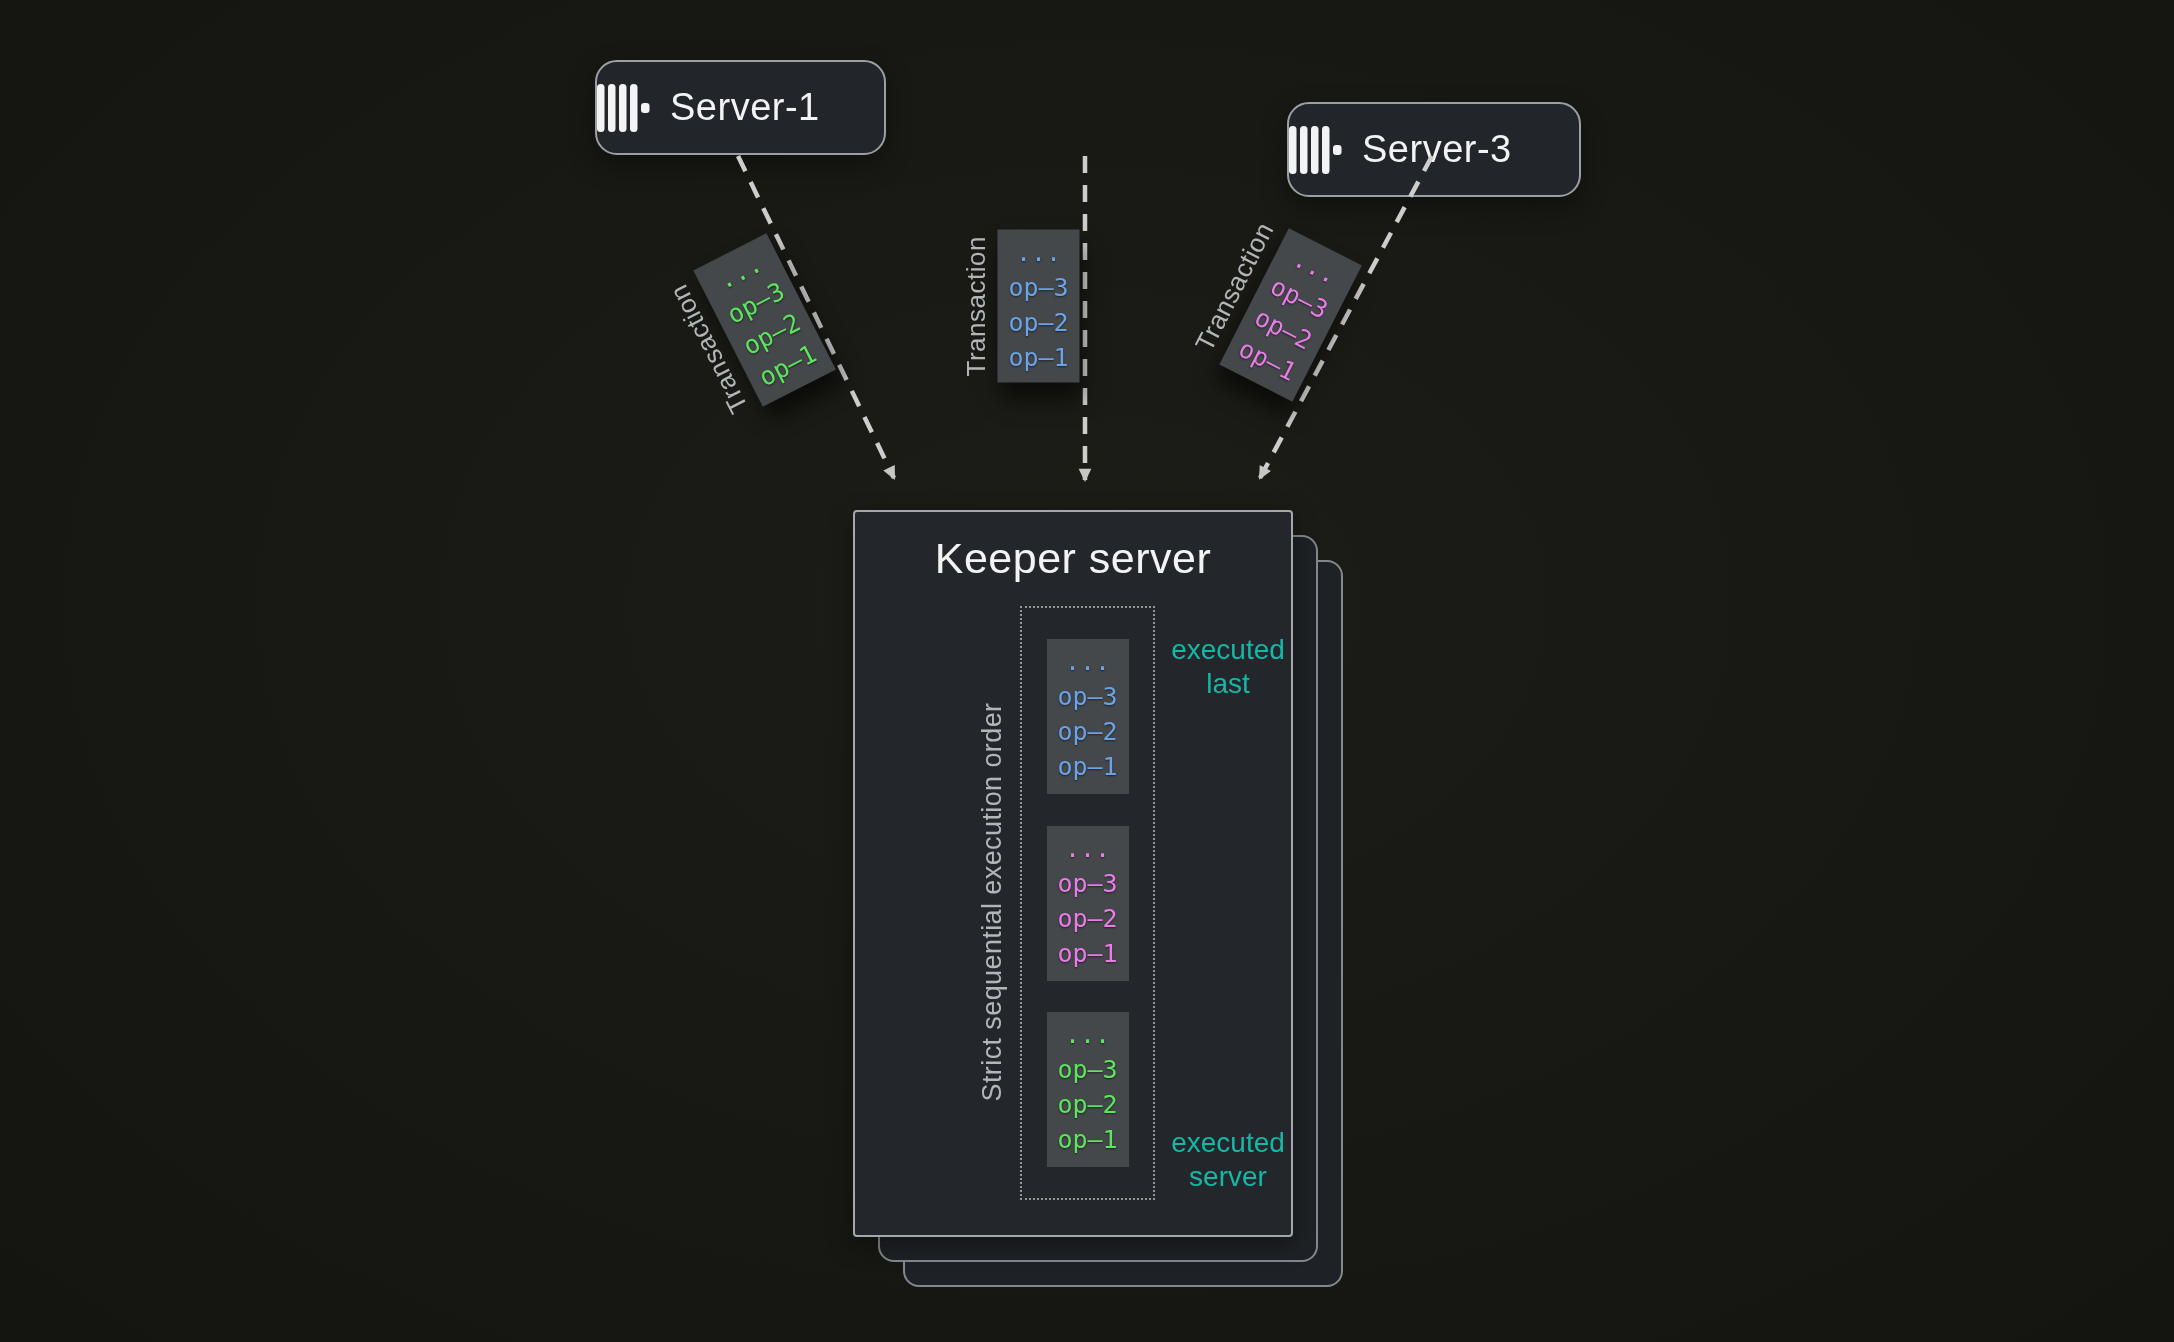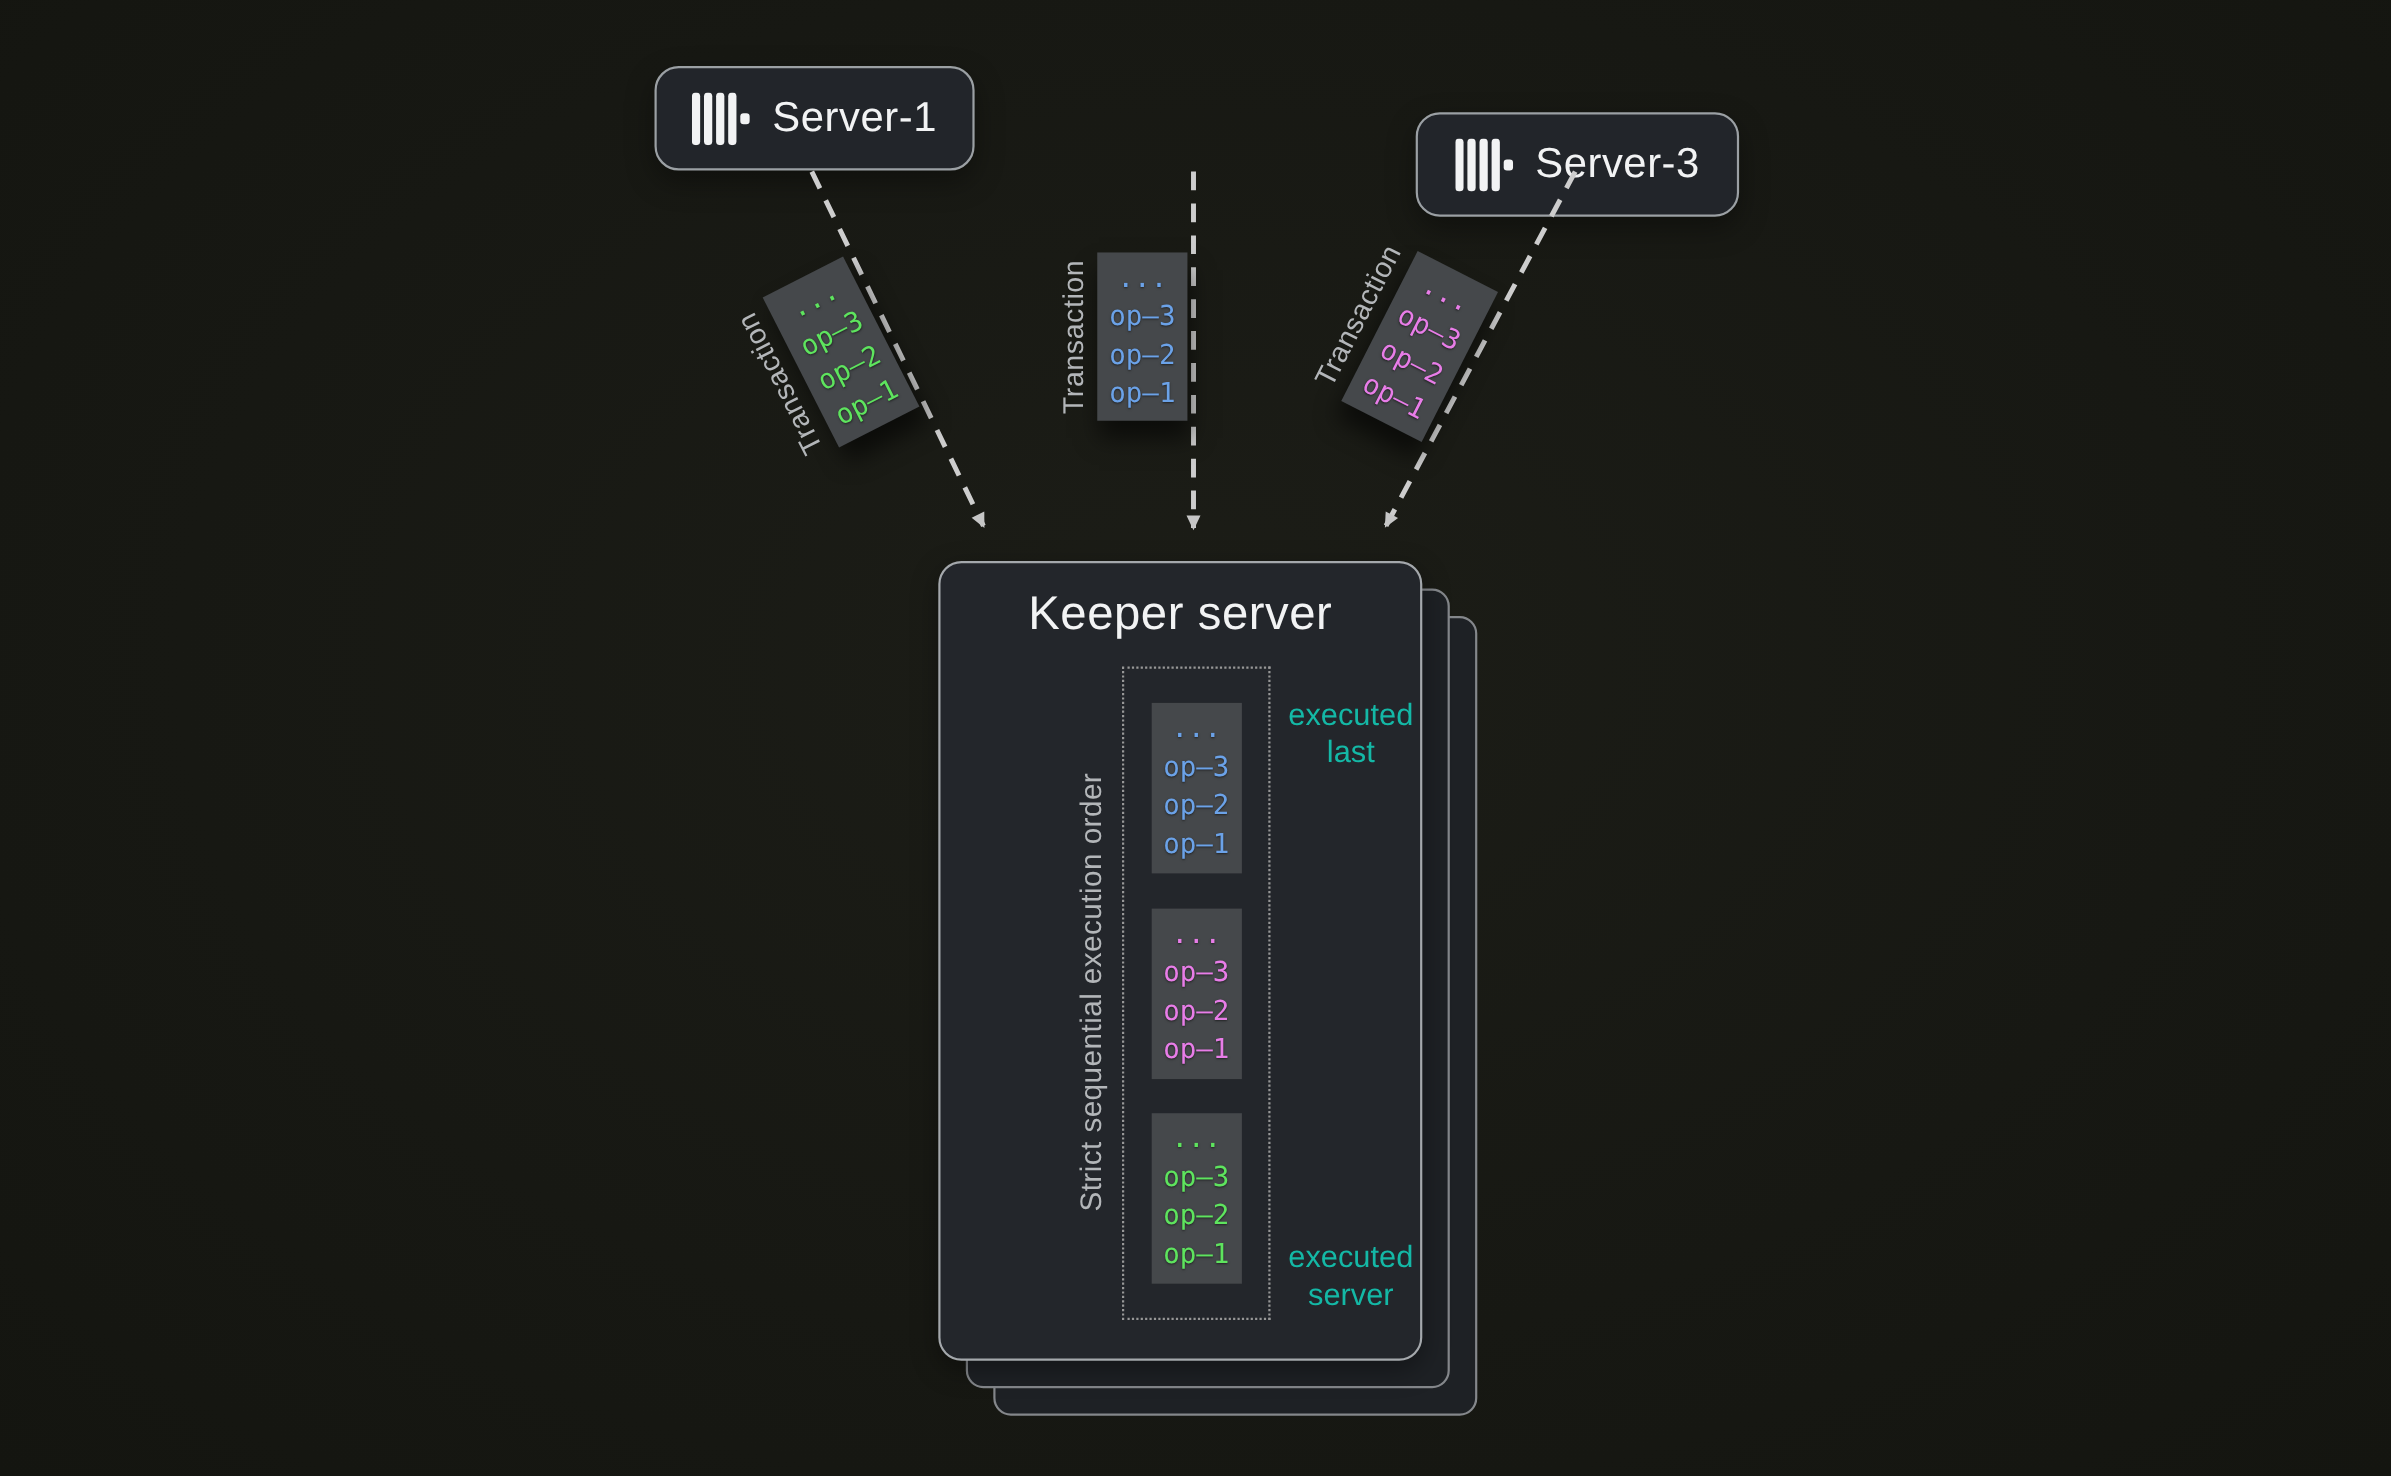--- a/index.html
+++ b/index.html
@@ -8,21 +8,21 @@
     --c-muted:#b3b6b9; --c-line:#cdcdcd; --c-title:#f2f3f4; --c-background:#171813;
   }
   html,body{margin:0;padding:0;background:#121310;}
   body{width:2174px;height:1342px;overflow:hidden;font-family:"Liberation Sans",sans-serif;}
   #canvas{
     position:relative;width:2174px;height:1342px;
     background:radial-gradient(ellipse at 50% 45%, #1c1d17 0%, #171813 60%, #141510 100%);
   }
   
   .server{
-    position:absolute;height:91px;display:flex;align-items:center;justify-content:center;
+    position:absolute;height:91px;display:flex;align-items:center;
     background:var(--c-panel_bg,#22252a);border:2.5px solid #9ba0a4;border-radius:22px;
     box-shadow:0 10px 26px rgba(0,0,0,.35);
   }
   .server .label{color:var(--c-title,#f2f3f4);font-size:38px;margin-left:20px;letter-spacing:.5px;}
   .bars-icon{display:block;}
   
   #wires{position:absolute;left:0;top:0;z-index:1;}
   
   .txn{position:absolute;display:flex;align-items:stretch;gap:9px;z-index:2;}
   .vlabel{
@@ -41,21 +41,21 @@
   }
   [data-color-key="green"]{color:var(--c-green,#5ee45e);}
   [data-color-key="blue"]{color:var(--c-blue,#6ba2e8);}
   [data-color-key="pink"]{color:var(--c-pink,#e87de8);}
   
   .stack-layer{
     position:absolute;width:440px;height:727px;border-radius:16px;
     background:#1e2125;border:2.5px solid #84878b;box-sizing:border-box;
   }
   #keeper{
-    position:absolute;left:853px;top:510px;width:440px;height:727px;border-radius:21px;
+    position:absolute;left:853px;top:510px;width:440px;height:727px;border-radius:4px;
     background:#23262b;border:2.5px solid var(--c-panel_border,#a4a8ac);box-sizing:border-box;
     z-index:3;box-shadow:0 8px 24px rgba(0,0,0,.35);padding-left:38px;
   }
   #keeper-title{
     position:absolute;left:0;top:22px;width:100%;text-align:center;
     color:var(--c-title,#f2f3f4);font-size:43px;letter-spacing:.5px;
   }
   #queue{
     position:absolute;left:165px;top:94px;width:135px;height:594px;
     border:2px dotted #979797;box-sizing:border-box;

